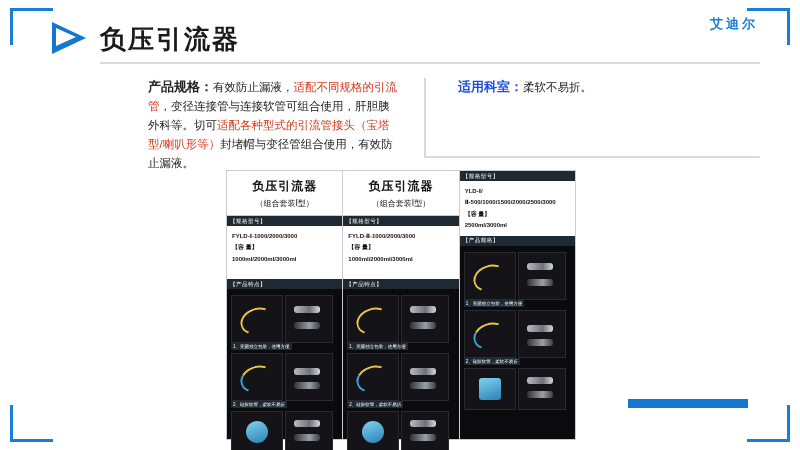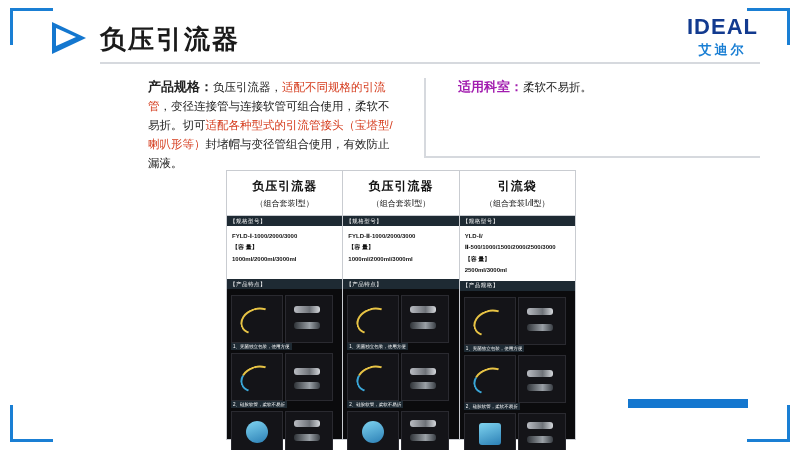--- a/index.html
+++ b/index.html
@@ -37,21 +37,21 @@
   .logo-sub{font-size:13px;font-weight:bold;color:#1a7fd4;letter-spacing:3px;
     margin-top:1px;}
 
   
   .intro{position:absolute;left:148px;top:76px;width:250px;font-size:11.5px;
     line-height:1.65;color:#222;}
   .intro .lead{font-size:13px;font-weight:bold;color:#222;}
   .hl{color:#d53a1b;}
   .dept{position:absolute;left:458px;top:76px;width:260px;font-size:11.5px;
     line-height:1.65;color:#222;}
-  .dept .lead{font-size:13px;font-weight:bold;color:#a21caf;}
+  .dept .lead{font-size:13px;font-weight:bold;color:#1d4ed8;}
   .sep-v{position:absolute;left:424px;top:78px;width:2px;height:78px;
     background:#d6d9de;}
   .sep-h{position:absolute;left:424px;top:156px;width:336px;height:2px;
     background:#d6d9de;}
 
   
   .table{position:absolute;left:226px;top:170px;width:348px;height:268px;
     background:#ffffff;border:1px solid #c9ccd1;display:flex;}
   .col{flex:1;border-right:1px solid #c9ccd1;display:flex;flex-direction:column;}
   .col:last-child{border-right:none;}
@@ -89,27 +89,26 @@
 <div class="frame-bl"></div>
 <div class="frame-tr"></div>
 <div class="frame-br"></div>
 
 <div class="header">
   <div class="play-mark"></div>
   <div class="play-inner"></div>
   <div class="page-title">负压引流器</div>
   <div class="title-rule"></div>
   <div class="logo">
-    <div class="logo-word">IDEAL</div>
     <div class="logo-sub">艾迪尔</div>
   </div>
 </div>
 
 <div class="intro">
-  <span class="lead">产品规格：</span><span>负压引流器，</span><span class="hl">适配不同规格的引流管</span><span>，变径连接管与连接软管可组合使用，柔软不易折。切可</span><span class="hl">适配各种型式的引流管接头（宝塔型/喇叭形等）</span><span>封堵帽与变径管组合使用，有效防止漏液。</span>
+  <span class="lead">产品规格：</span><span>有效防止漏液，</span><span class="hl">适配不同规格的引流管</span><span>，变径连接管与连接软管可组合使用，肝胆胰外科等。切可</span><span class="hl">适配各种型式的引流管接头（宝塔型/喇叭形等）</span><span>封堵帽与变径管组合使用，有效防止漏液。</span>
 </div>
 
 <div class="sep-v"></div>
 <div class="sep-h"></div>
 
 <div class="dept">
   <span class="lead">适用科室：</span><span>柔软不易折。</span>
 </div>
 
 <div class="table">
@@ -188,24 +187,20 @@
       </div>
       <div class="ph" style="left:58px;top:122px;width:46px;height:40px;">
         <div class="conn" style="left:8px;top:8px;"></div>
         <div class="conn dark" style="left:8px;top:22px;"></div>
       </div>
 
     </div>
   </div>
 
   <div class="col">
-    <div class="col-head">
-      <div class="t1">引流袋</div>
-      <div class="t2">（组合套装Ⅰ/Ⅱ型）</div>
-    </div>
     <div class="barlabel">【规格型号】</div>
     <div class="specs">
       <div>YLD-Ⅰ/Ⅱ-500/1000/1500/2000/2500/3000</div>
       <div>【容    量】</div>
       <div>2500ml/3000ml</div>
     </div>
     <div class="barlabel">【产品规格】</div>
     <div class="imgzone">
       <div class="ph" style="left:4px;top:6px;width:50px;height:46px;">
         <div class="tube" style="left:8px;top:12px;"></div>

